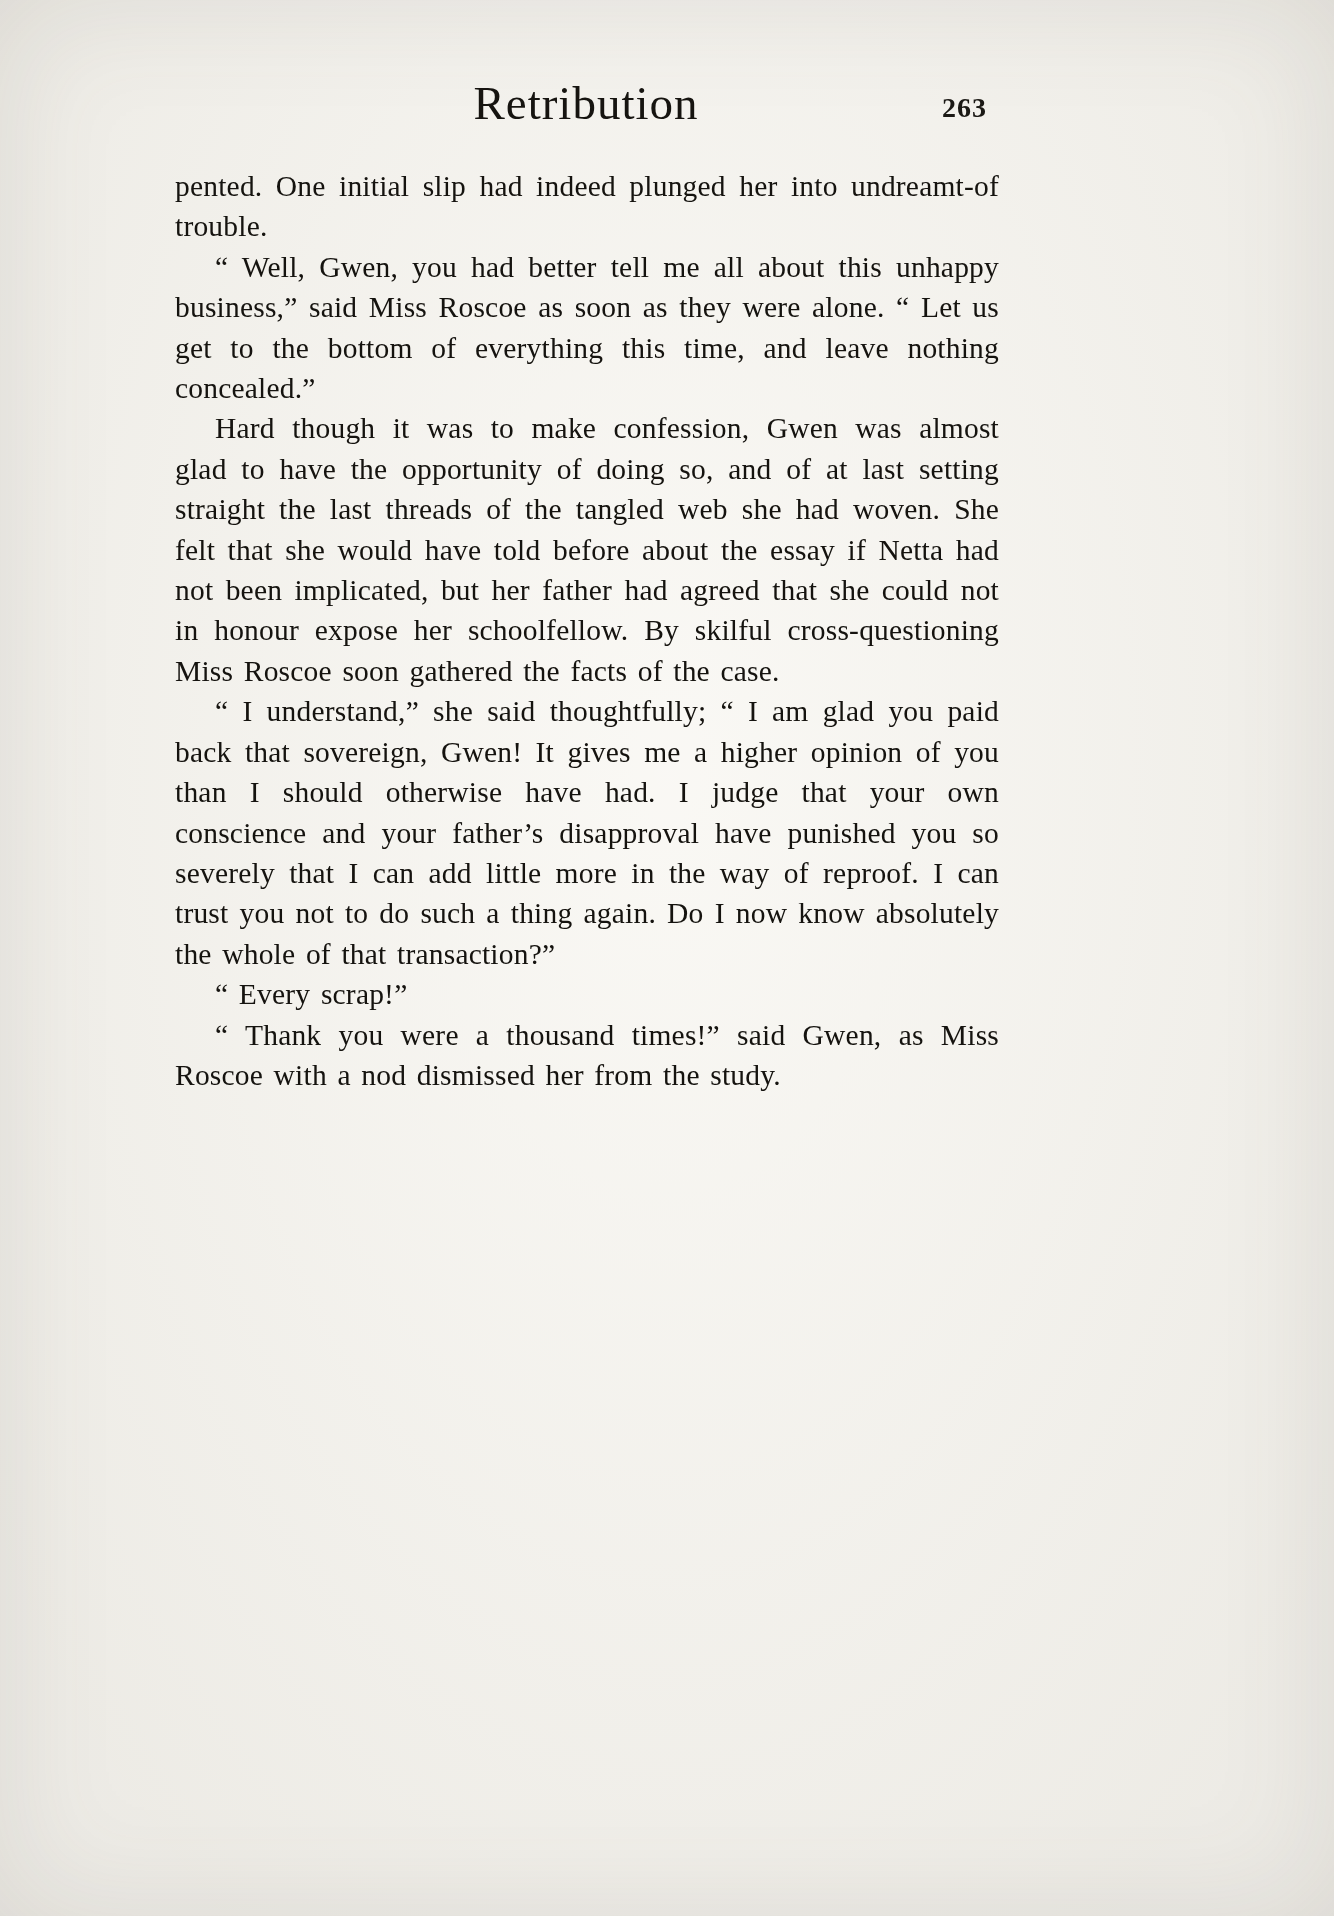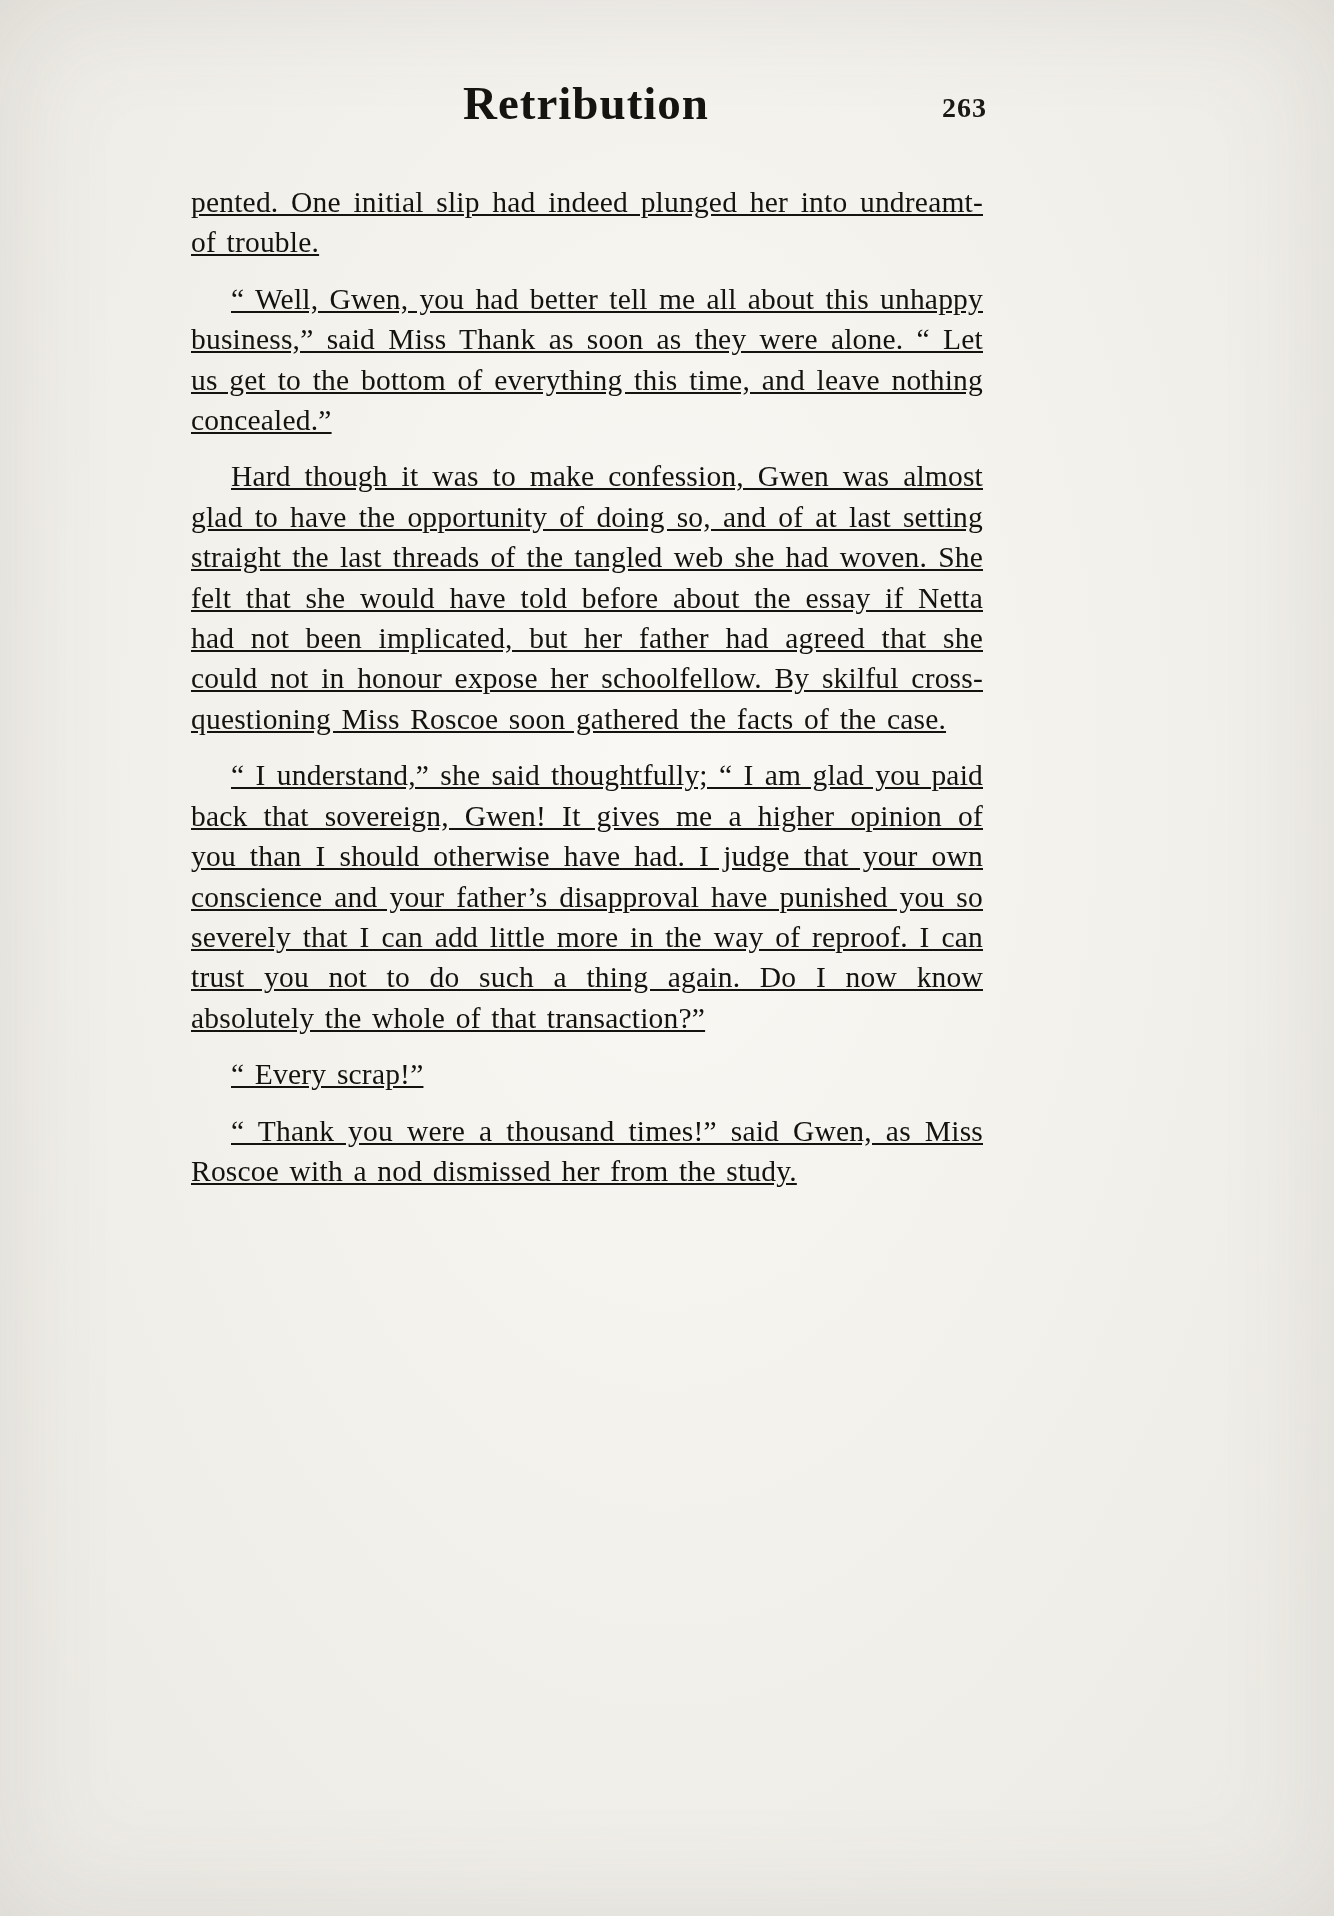--- a/index.html
+++ b/index.html
@@ -24,21 +24,21 @@
     position: absolute;
     top: 76px;
     left: 175px;
     width: 822px;
     height: 70px;
   }
   .title {
     margin: 0;
     text-align: center;
     font-size: 47px;
-    font-weight: 700;
+    font-weight: 400;
     letter-spacing: 1px;
     color: #161410;
   }
   .page-number {
     position: absolute;
     right: 10px;
     top: 16px;
     font-size: 28px;
     font-weight: 700;
     letter-spacing: 1px;
@@ -51,37 +51,36 @@
     left: 175px;
     width: 824px;
     font-size: 29.5px;
     line-height: 40.4px;
     text-align: justify;
     word-spacing: 3px;
     letter-spacing: 0.2px;
     color: #15130f;
   }
   .para {
-    margin: 16px;
-    text-decoration: underline;
+    margin: 0;
   }
   .para.indent {
     text-indent: 40px;
   }
 </style>
 </head>
 <body>
 
 <div class="page">
   <header class="page-header">
     <h1 class="title">Retribution</h1>
     <span class="page-number">263</span>
   </header>
 
   <main class="text-block">
     <p class="para">pented. One initial slip had indeed plunged her into undreamt-of trouble.</p>
-    <p class="para indent">“ Well, Gwen, you had better tell me all about this unhappy business,” said Miss Thank as soon as they were alone. “ Let us get to the bottom of everything this time, and leave nothing concealed.”</p>
+    <p class="para indent">“ Well, Gwen, you had better tell me all about this unhappy business,” said Miss Roscoe as soon as they were alone. “ Let us get to the bottom of everything this time, and leave nothing concealed.”</p>
     <p class="para indent">Hard though it was to make confession, Gwen was almost glad to have the opportunity of doing so, and of at last setting straight the last threads of the tangled web she had woven. She felt that she would have told before about the essay if Netta had not been implicated, but her father had agreed that she could not in honour expose her schoolfellow. By skilful cross-questioning Miss Roscoe soon gathered the facts of the case.</p>
     <p class="para indent">“ I understand,” she said thoughtfully; “ I am glad you paid back that sovereign, Gwen! It gives me a higher opinion of you than I should otherwise have had. I judge that your own conscience and your father’s disapproval have punished you so severely that I can add little more in the way of reproof. I can trust you not to do such a thing again. Do I now know absolutely the whole of that transaction?”</p>
     <p class="para indent">“ Every scrap!”</p>
     <p class="para indent">“ Thank you were a thousand times!” said Gwen, as Miss Roscoe with a nod dismissed her from the study.</p>
   </main>
 </div>
 
 </body></html>

